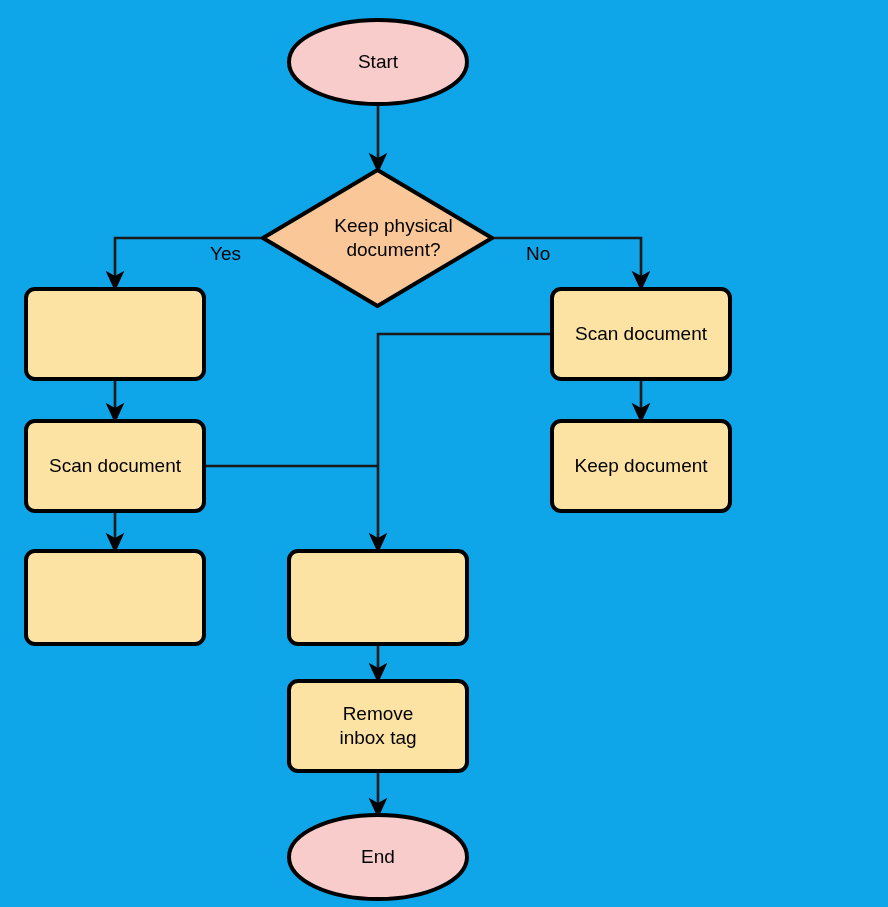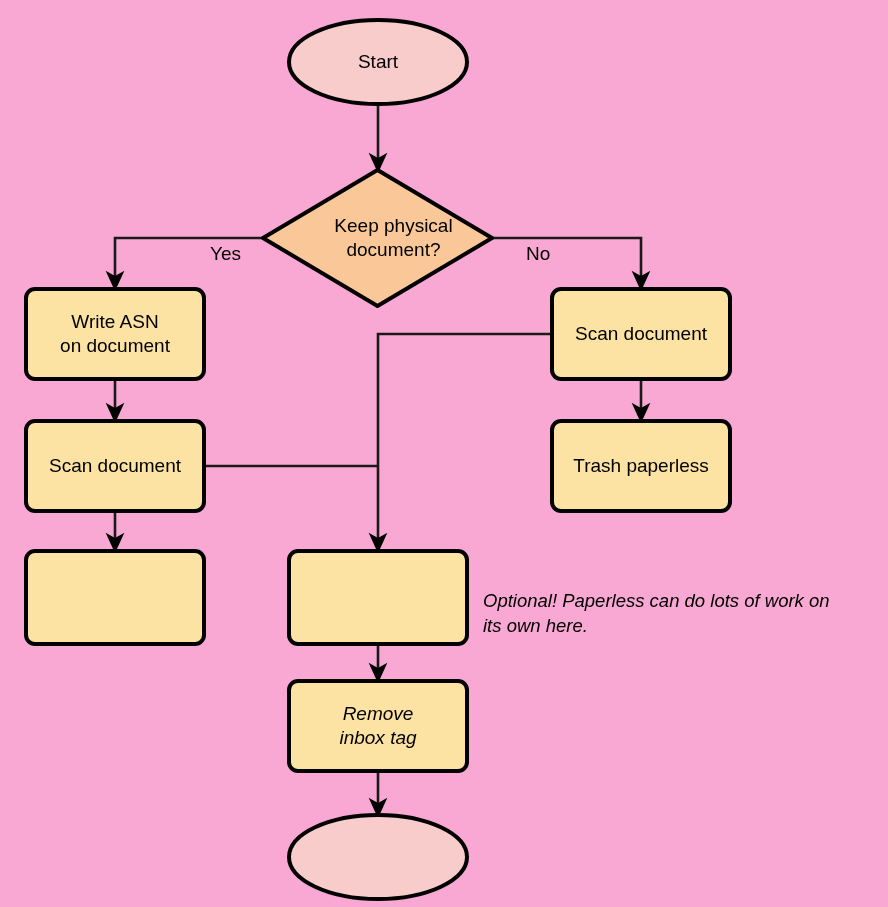--- a/index.html
+++ b/index.html
@@ -9,21 +9,21 @@
     background: #ffffff;
   }
   body {
     font-family: "Liberation Sans", sans-serif;
     -webkit-font-smoothing: antialiased;
   }
   #flow-root {
     position: relative;
     width: 888px;
     height: 907px;
-    background: #f9a8d4;
+    background: #0ea5e9;
     overflow: hidden;
   }
   #flow-svg {
     position: absolute;
     top: 0;
     left: 0;
     width: 888px;
     height: 907px;
     display: block;
   }
@@ -136,35 +136,32 @@
 
       <ellipse cx="378" cy="857" rx="89" ry="42" fill="#f9cccc"></ellipse>
     </g>
   </svg>
 
   <div class="node-label" style="left:289px; top:20px; width:178px; height:84px;">Start</div>
 
   <div class="node-label" style="left:279px; top:170px; width:229px; height:136px;">Keep physical
 document?</div>
 
-  <div class="node-label" style="left:26px; top:289px; width:178px; height:90px;">Write ASN
-on document</div>
 
   <div class="node-label" style="left:26px; top:421px; width:178px; height:90px;">Scan document</div>
 
 
   <div class="node-label" style="left:552px; top:289px; width:178px; height:90px;">Scan document</div>
 
-  <div class="node-label" style="left:552px; top:421px; width:178px; height:90px;">Trash paperless</div>
+  <div class="node-label" style="left:552px; top:421px; width:178px; height:90px;">Keep document</div>
 
 
-  <div class="node-label" style="left:289px; top:681px; width:178px; height:90px;font-style:italic;">Remove
+  <div class="node-label" style="left:289px; top:681px; width:178px; height:90px;">Remove
 inbox tag</div>
 
+  <div class="node-label" style="left:289px; top:815px; width:178px; height:84px;">End</div>
 
   <div class="edge-label" style="left:210px; top:211px;">Yes</div>
 
   <div class="edge-label" style="left:526px; top:211px;">No</div>
 
-  <div class="note-text" style="left:483px; top:588px; width:405px;">Optional! Paperless can do lots of work on
-its own here.</div>
 
 </div>
 
 </body></html>

